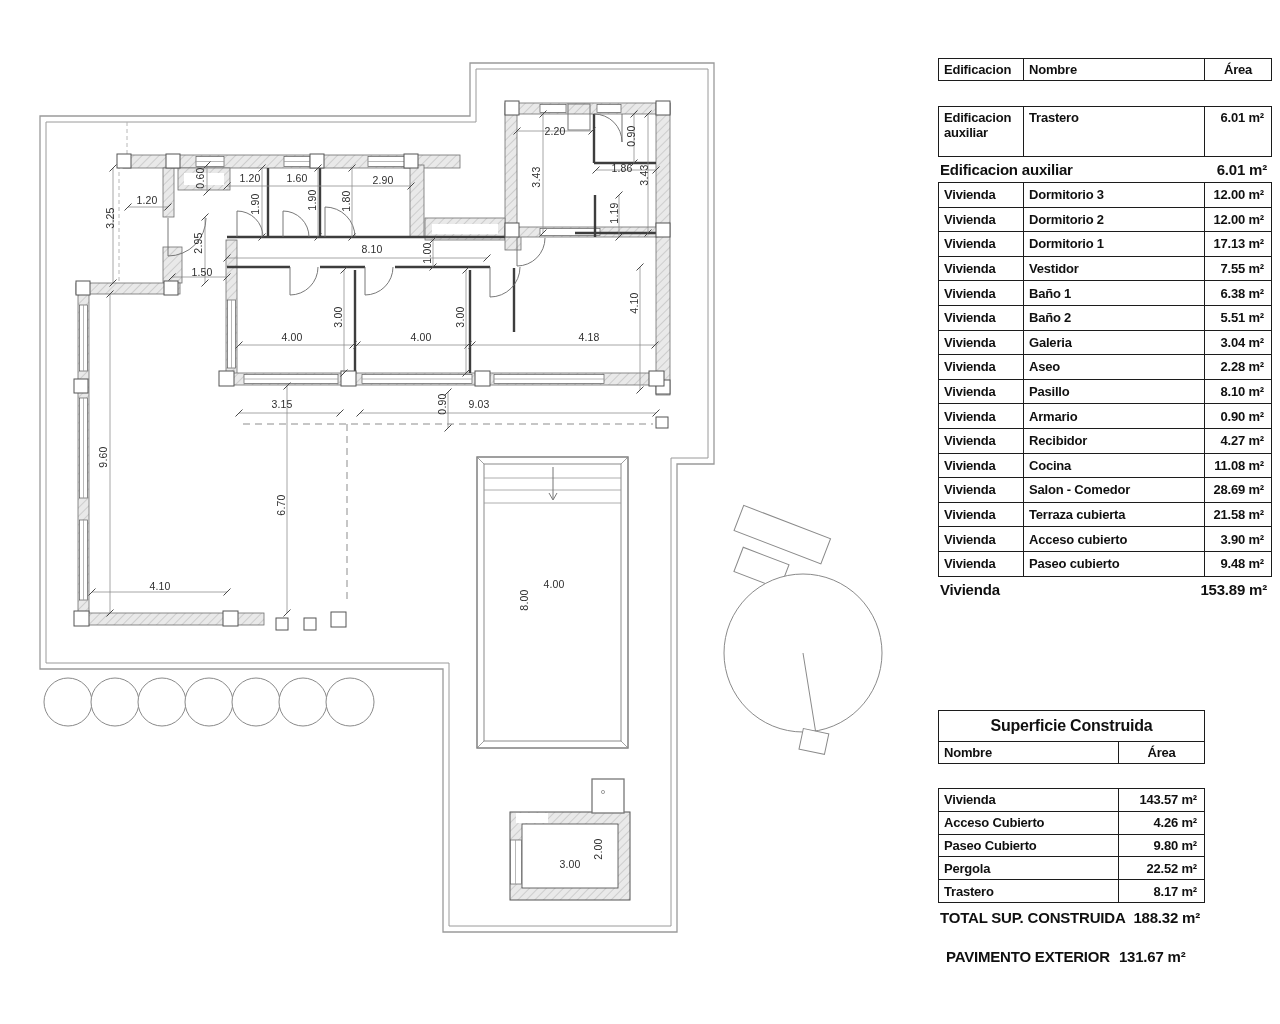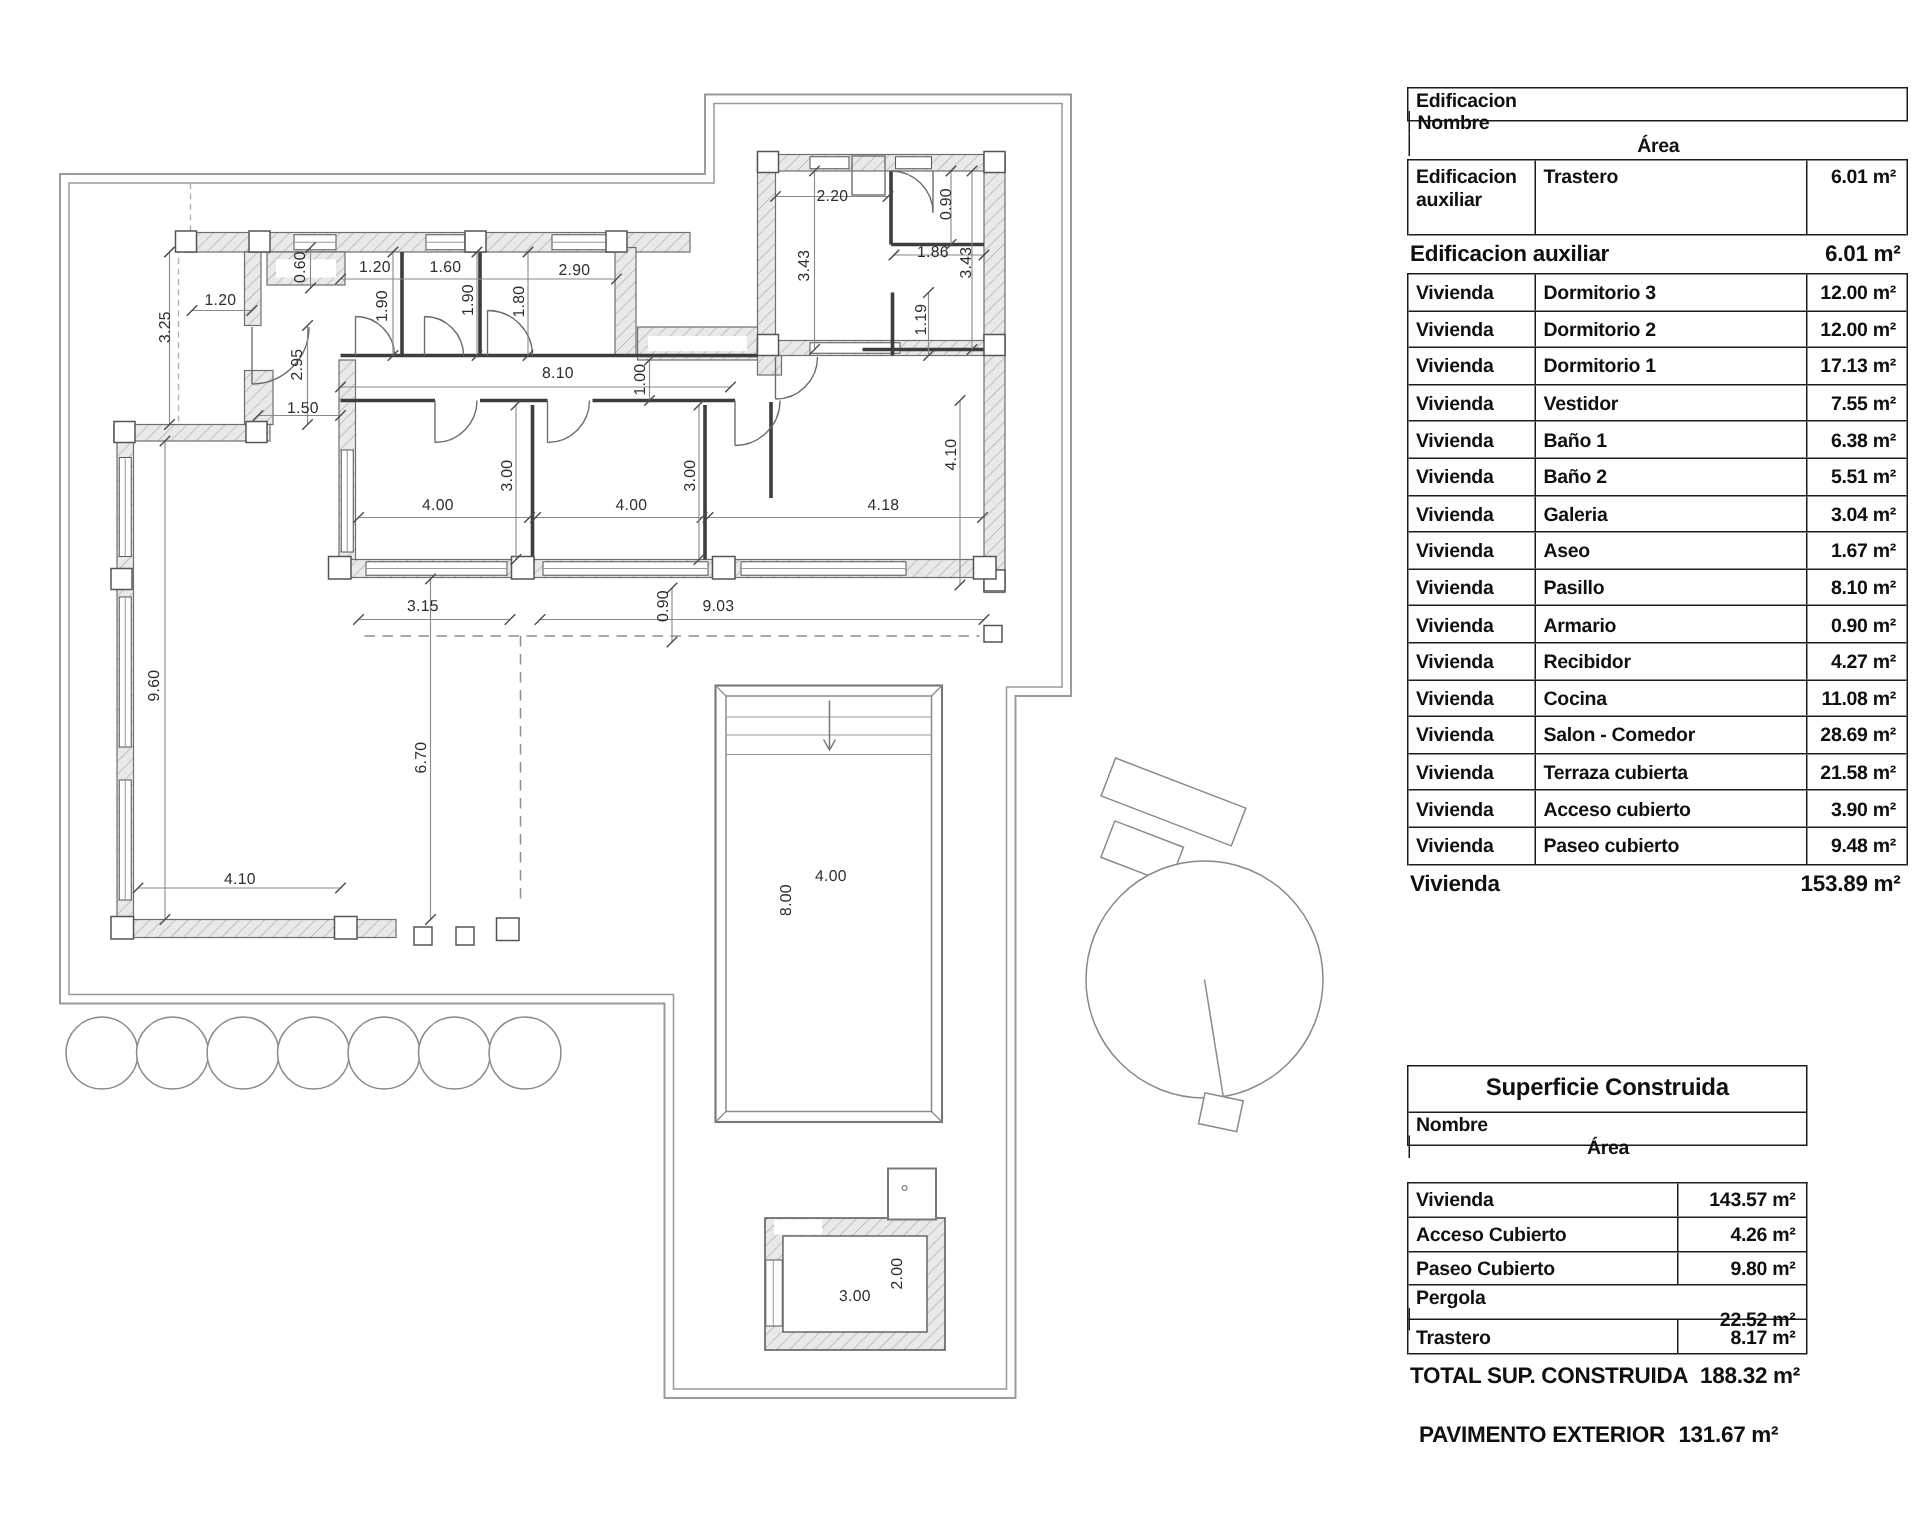--- a/index.html
+++ b/index.html
@@ -11,21 +11,21 @@
   .dim{position:absolute;font-size:10.5px;color:#2e2e2e;white-space:nowrap;
        transform:translate(-50%,-50%);letter-spacing:.2px;}
   .dim.rot{transform:translate(-50%,-50%) rotate(-90deg);}
   
   .tablewrap{position:absolute;color:#101010;}
   #su-table{left:938px;top:58px;width:334px;}
   #sc-table{left:938px;top:710px;width:267px;}
   .thead{border:1.7px solid #1c1c1c;}
   .ttitle{height:30px;display:flex;align-items:center;justify-content:center;
           font-weight:700;font-size:17px;border-bottom:1.7px solid #1c1c1c;letter-spacing:-.2px;}
-  .thr{display:flex;align-items:stretch;height:21px;font-weight:700;font-size:13px;flex-direction:column;}
+  .thr{display:flex;align-items:stretch;height:21px;font-weight:700;font-size:13px;}
   .tbody{border:1.7px solid #1c1c1c;border-bottom:none;margin-top:25px;}
   .tbody.nogap{margin-top:0;}
   .trow{display:flex;align-items:stretch;height:23.6px;border-bottom:1.7px solid #1c1c1c;
         font-weight:700;font-size:13px;}
   .trow.tall{height:49px;}
   .cell{display:flex;align-items:center;padding:0 5px;letter-spacing:-.2px;}
   .c-e{width:74px;flex:none;}
   .c-n{width:170px;flex:none;border-left:1.7px solid #1c1c1c;}
   #sc-table .c-n{width:169px;border-left:none;}
   .c-a{flex:1;border-left:1.7px solid #1c1c1c;justify-content:center;}
@@ -399,21 +399,21 @@
         <div class="cell c-a val">5.51 m²</div>
       </div>
       <div class="trow">
         <div class="cell c-e">Vivienda</div>
         <div class="cell c-n">Galeria</div>
         <div class="cell c-a val">3.04 m²</div>
       </div>
       <div class="trow">
         <div class="cell c-e">Vivienda</div>
         <div class="cell c-n">Aseo</div>
-        <div class="cell c-a val">1.67 m²</div>
+        <div class="cell c-a val">2.28 m²</div>
       </div>
       <div class="trow">
         <div class="cell c-e">Vivienda</div>
         <div class="cell c-n">Pasillo</div>
         <div class="cell c-a val">8.10 m²</div>
       </div>
       <div class="trow">
         <div class="cell c-e">Vivienda</div>
         <div class="cell c-n">Armario</div>
         <div class="cell c-a val">0.90 m²</div>
@@ -471,21 +471,21 @@
         <div class="cell c-a val">143.57 m²</div>
       </div>
       <div class="trow" style="height: 21.8px;">
         <div class="cell c-n">Acceso Cubierto</div>
         <div class="cell c-a val">4.26 m²</div>
       </div>
       <div class="trow" style="height: 21.8px;">
         <div class="cell c-n">Paseo Cubierto</div>
         <div class="cell c-a val">9.80 m²</div>
       </div>
-      <div class="trow" style="height: 21.8px; flex-direction: column;">
+      <div class="trow" style="height: 21.8px;">
         <div class="cell c-n">Pergola</div>
         <div class="cell c-a val">22.52 m²</div>
       </div>
       <div class="trow" style="height: 21.8px;">
         <div class="cell c-n">Trastero</div>
         <div class="cell c-a val">8.17 m²</div>
       </div>
     </div>
 
   <div class="tsum" id="sc-total">

